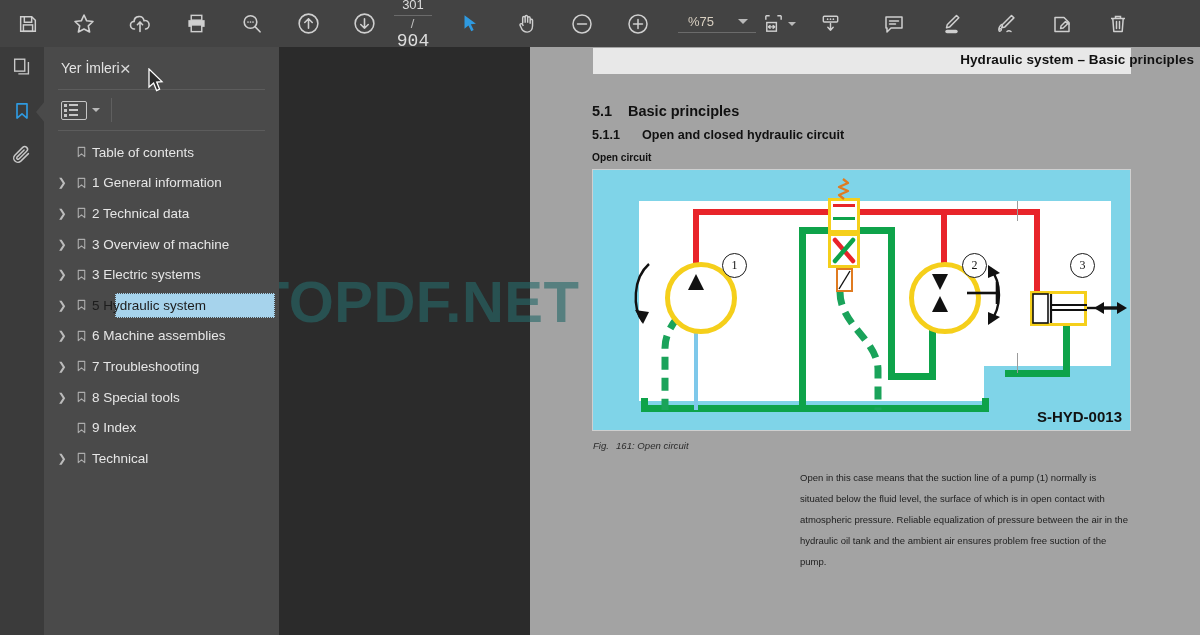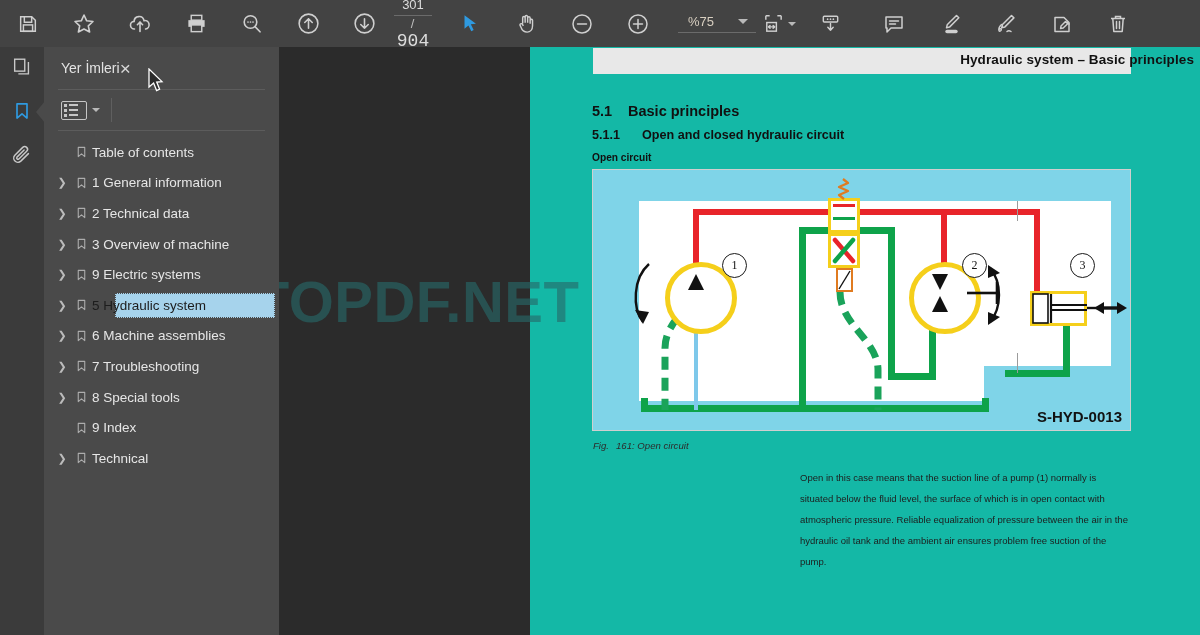--- a/index.html
+++ b/index.html
@@ -59,21 +59,21 @@
   .bm.sel .selbg{position:absolute;left:71px;right:4px;top:3px;bottom:3px;background:#a6d3ec;
                  border:1px dotted #4a4a4a;z-index:0;}
   .bm.sel .lbl,.bm.sel .bmk{position:relative;z-index:1;}
   .collapse{position:absolute;left:279px;top:377px;width:11px;height:22px;background:#3a3a3a;
             display:flex;align-items:center;justify-content:center;cursor:pointer;}
   .collapse i{width:0;height:0;border-top:5px solid transparent;border-bottom:5px solid transparent;
             border-right:6px solid #b4b4b4;display:block;}
 
   
   .viewer{position:absolute;left:279px;top:47px;width:921px;height:588px;background:#2b2b2b;overflow:hidden;}
-  .page{position:absolute;left:251px;top:0;width:670px;height:588px;background:#14b8a6;}
+  .page{position:absolute;left:251px;top:0;width:670px;height:588px;background:#a3a3a3;}
 
   .doc-headerband{position:absolute;left:63px;top:1px;width:538px;height:26px;background:#e8e8e8;}
   .doc-headertext{position:absolute;right:6px;top:5px;color:#111;font-size:13.5px;font-weight:bold;
                   letter-spacing:.1px;}
   .h1{position:absolute;left:62px;top:56px;color:#111;font-size:14.5px;font-weight:bold;}
   .h1 .num{display:inline-block;width:36px;}
   .h2{position:absolute;left:62px;top:81px;color:#111;font-size:12.6px;font-weight:bold;}
   .h2 .num{display:inline-block;width:50px;}
   .h3{position:absolute;left:62px;top:105px;color:#111;font-size:10.2px;font-weight:bold;}
 
@@ -355,21 +355,21 @@
         </span>
         <span class="lbl">3 Overview of machine</span>
       </div>
       <div class="bm">
         <span class="arrow">❯</span>
         <span class="bmk">
           <svg width="13" height="16" viewBox="0 0 24 24" fill="none" stroke="#adadad" stroke-width="2">
               <path d="M6 3.5h12v17l-6-5-6 5z" stroke-linejoin="round"></path>
             </svg>
         </span>
-        <span class="lbl">9 Electric systems</span>
+        <span class="lbl">3 Electric systems</span>
       </div>
       <div class="bm sel">
         <span class="arrow">❯</span>
         <span class="selbg"></span>
         <span class="bmk">
           <svg width="13" height="16" viewBox="0 0 24 24" fill="none" stroke="#adadad" stroke-width="2">
               <path d="M6 3.5h12v17l-6-5-6 5z" stroke-linejoin="round"></path>
             </svg>
         </span>
         <span class="lbl">5 Hydraulic system</span>

